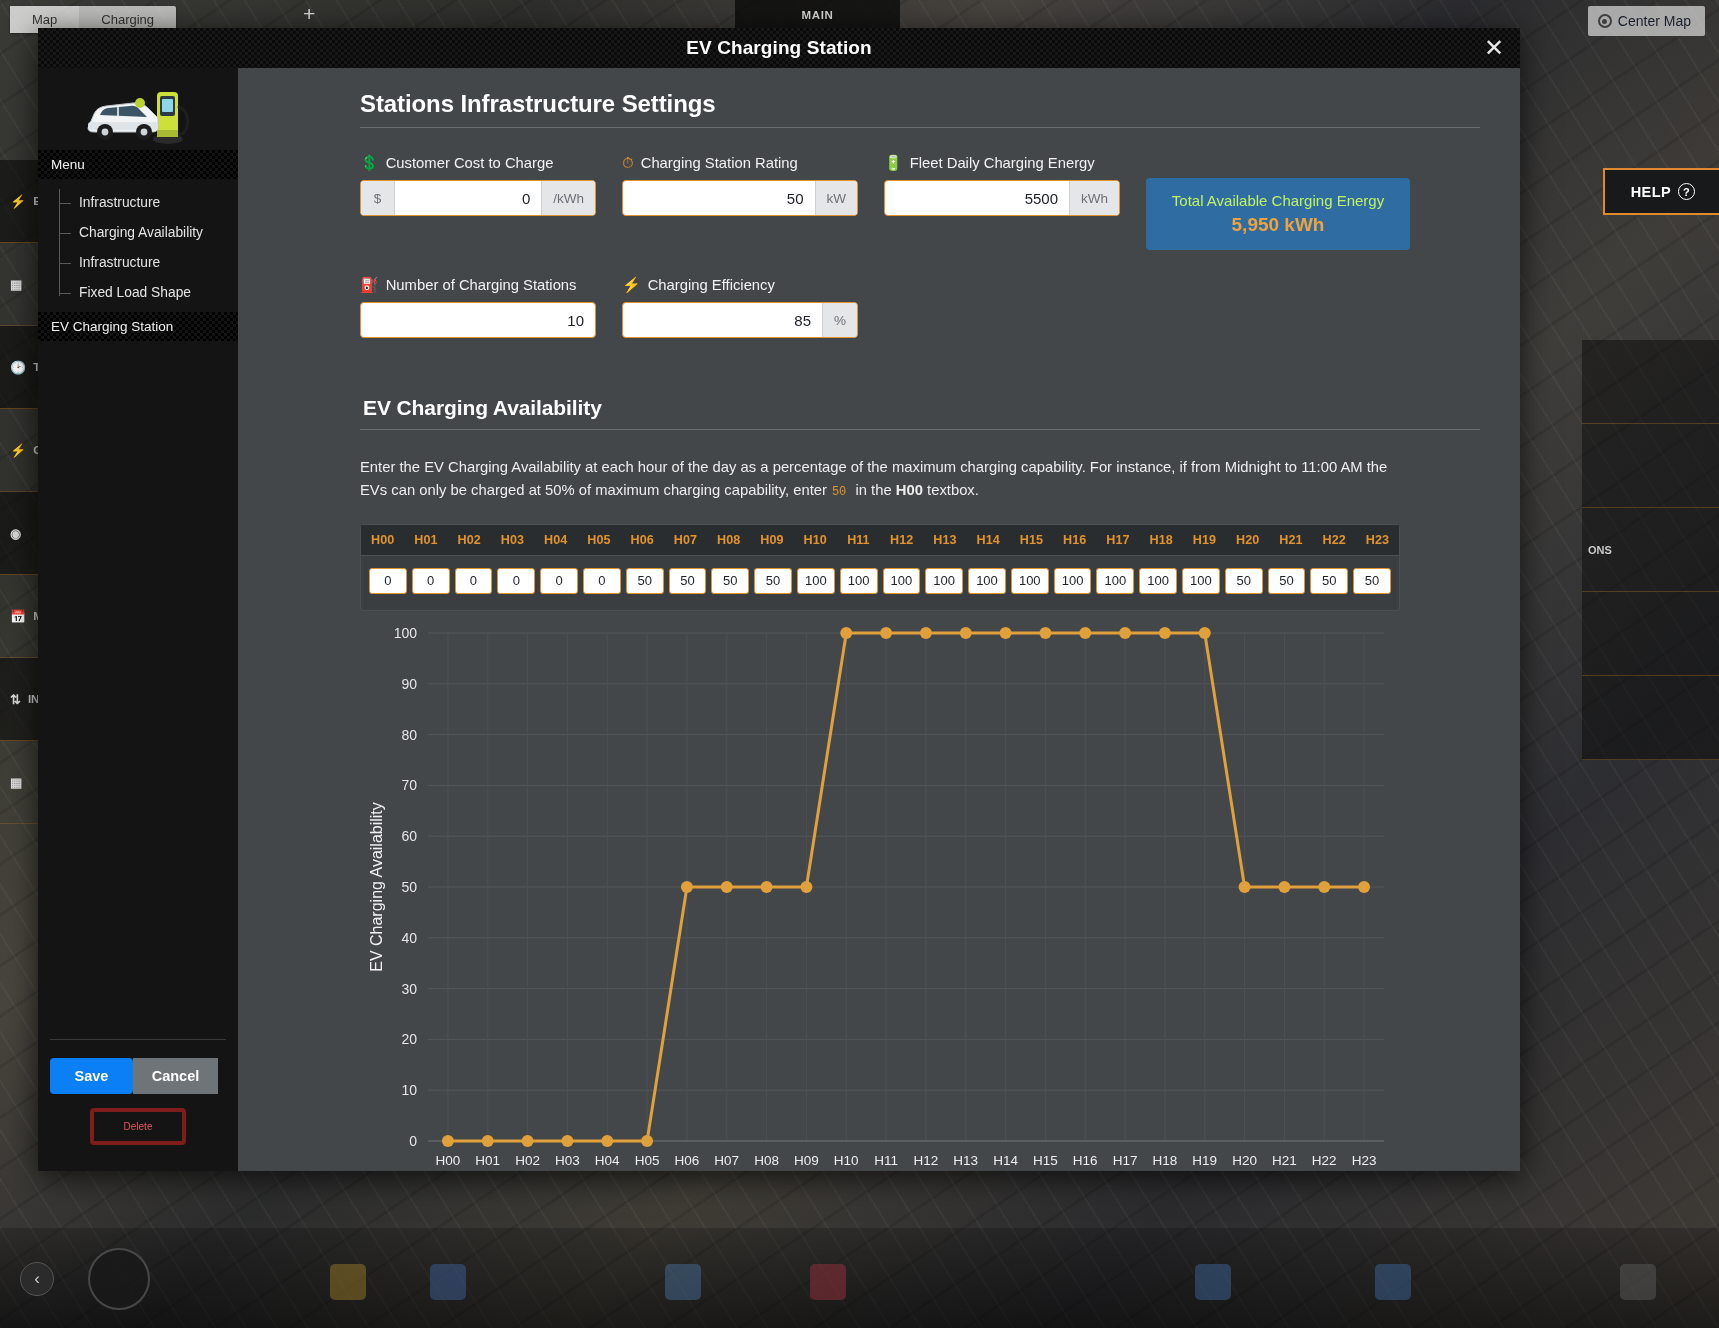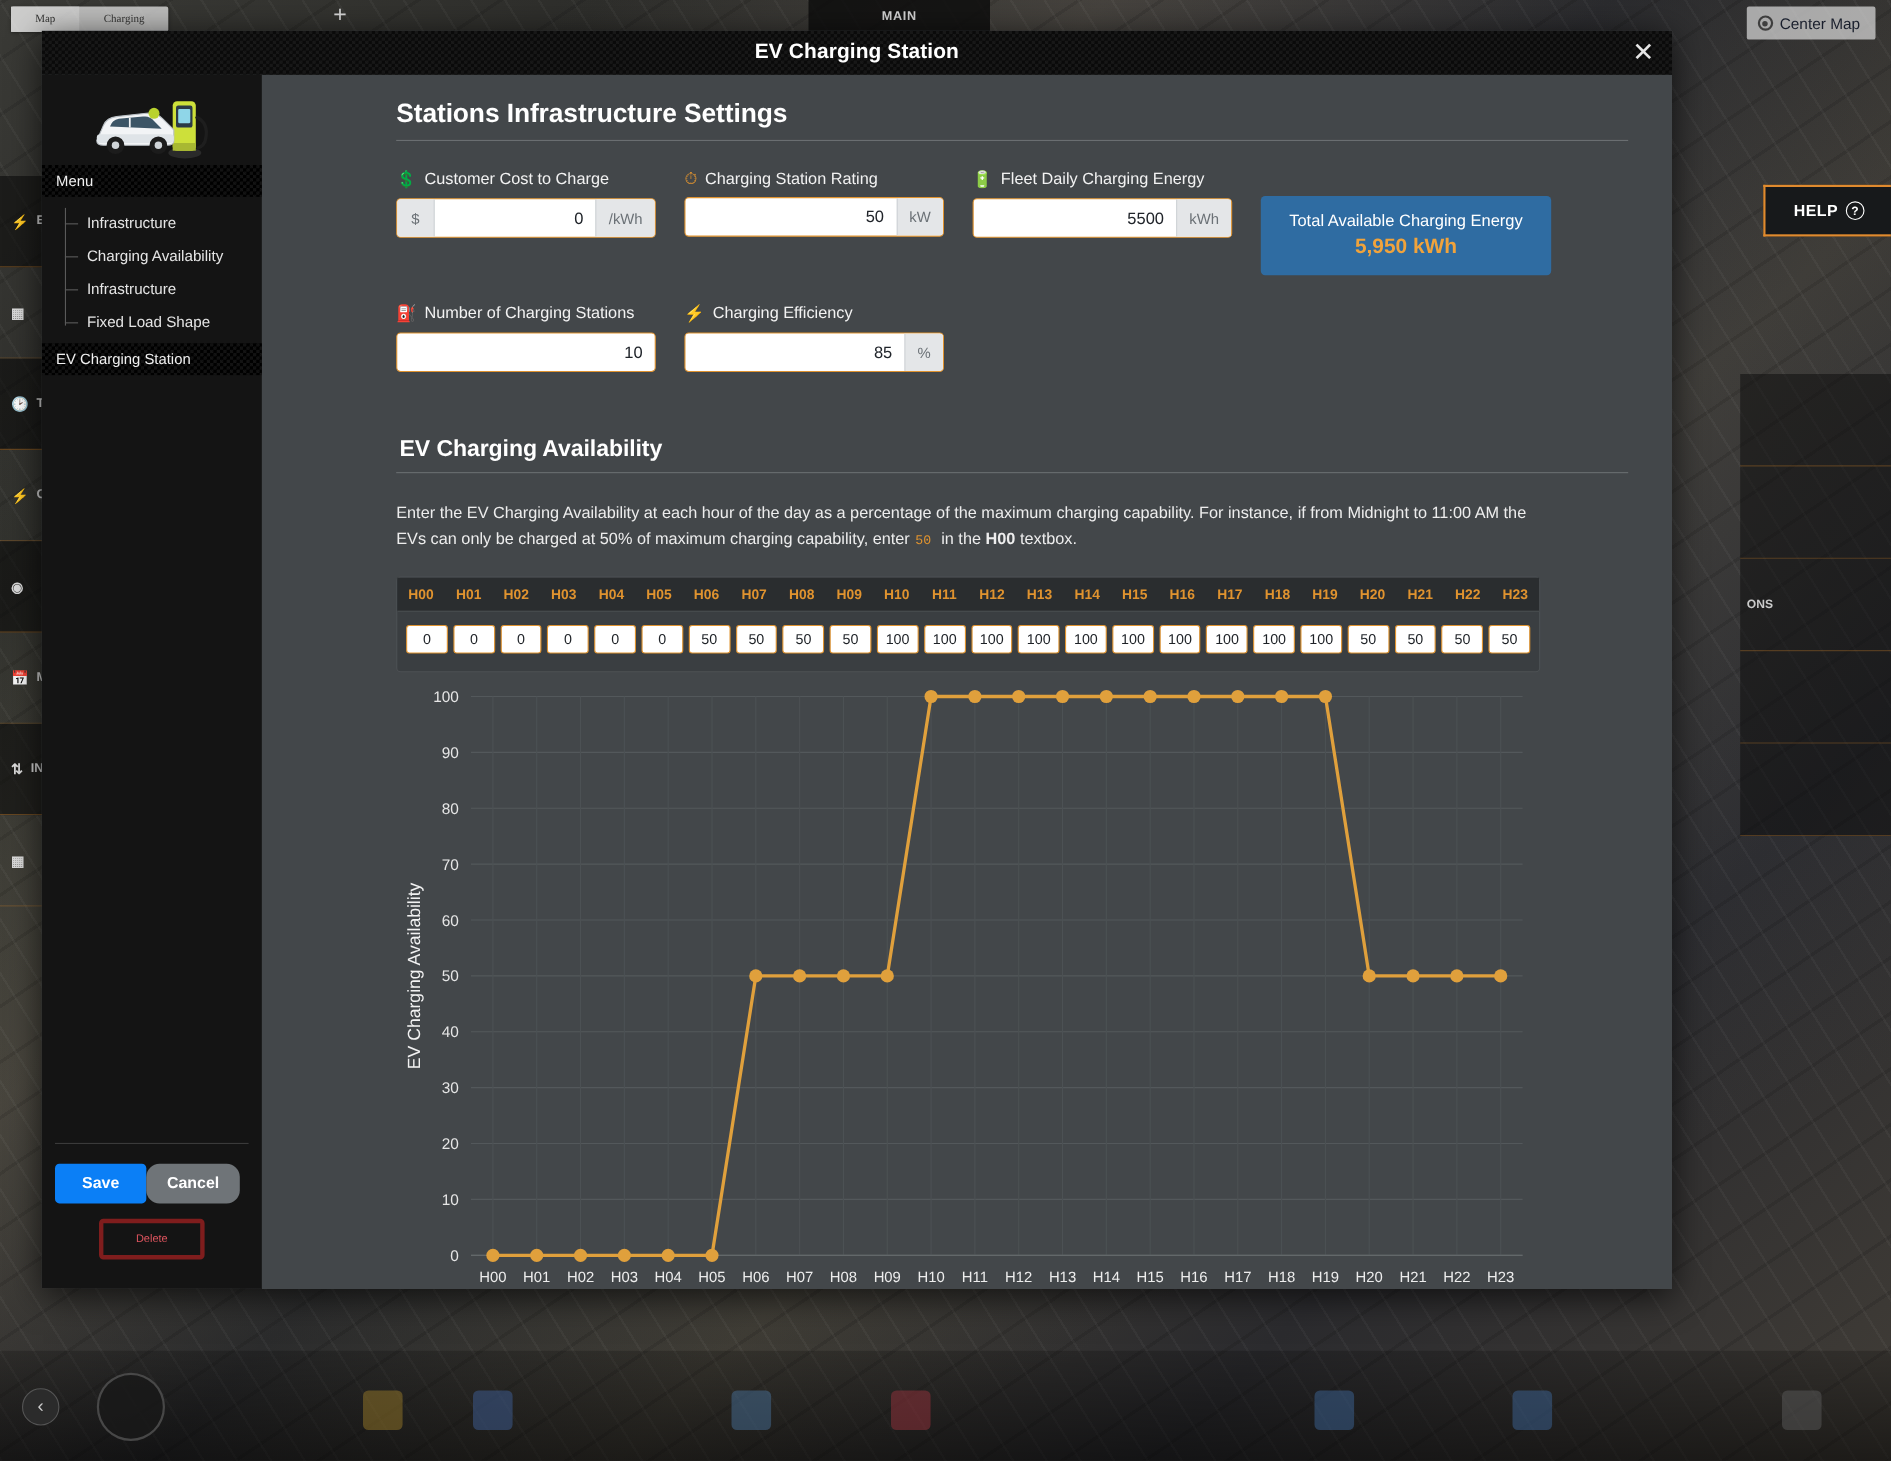--- a/index.html
+++ b/index.html
@@ -23,21 +23,21 @@
       repeating-linear-gradient(-34deg, rgba(0,0,0,.10) 0 3px, transparent 3px 42px),
       radial-gradient(ellipse at 22% 62%, rgba(110,120,90,.16), transparent 48%),
       radial-gradient(ellipse at 72% 30%, rgba(90,100,120,.14), transparent 52%);
   }
   .map-type-toggle {
     position:absolute; left:10px; top:6px; display:flex;
     background:#e9e9e9; border-radius:2px; box-shadow:0 1px 3px rgba(0,0,0,.5);
     opacity:.75; filter: blur(.6px);
   }
   .map-type-toggle > div {
-    padding:6px 22px; font-size:10px; color:#333; font-weight:500;font-family:Liberation Serif, serif;
+    padding:6px 22px; font-size:13px; color:#333; font-weight:500;
   }
   .map-type-toggle > div.active { background:#fff; }
   .center-map-btn {
     position:absolute; right:14px; top:6px;
     background:#d8d8d8; color:#0f172a; font-size:14px; font-weight:500;
     padding:7px 14px 7px 10px; border-radius:2px; opacity:.72;
     display:flex; align-items:center; gap:6px; filter: blur(.5px);
   }
   .center-map-btn .dot-ico {
     width:14px; height:14px; border:2px solid #444; border-radius:50%;
@@ -169,21 +169,21 @@
   }
   .sidebar-footer { margin-top:auto; padding:0 0 26px 0; }
   .sf-divider { height:1px; background:#3a3a3a; margin:0 12px 18px 12px; }
   .sf-btnrow { display:flex; padding:0 12px; }
   .btn-save {
     background:#0b7ff6; color:#fff; border:none; border-radius:4px;
     padding:10px 0; width:83px; font-size:14.5px; font-weight:700; cursor:pointer;
     font-family:"Liberation Sans", sans-serif;
   }
   .btn-cancel {
-    background:#6f7478; color:#fff; border:none; border-radius:12px;
+    background:#6f7478; color:#fff; border:none; border-radius:0;
     padding:10px 18px; width:85px; font-size:14.5px; font-weight:700; cursor:pointer;
     font-family:"Liberation Sans", sans-serif;
   }
   .btn-delete-wrap { display:flex; justify-content:center; margin-top:14px; }
   .btn-delete {
     background:transparent; color:#e0555f; border:4px solid #7f1d1d; border-radius:4px;
     padding:9px 30px; font-size:10px; cursor:pointer;
     font-family:"Liberation Sans", sans-serif;
   }
 
@@ -226,21 +226,21 @@
     text-align:right; padding:0 11px; font-size:15px; color:#20242a;
     font-family:"Liberation Sans", sans-serif;
   }
 
   .total-card {
     width:264px; background:#2f6ca2; border-radius:4px;
     padding:14px 10px; text-align:center; align-self:flex-start;
     display:flex; flex-direction:column; gap:5px; justify-content:center;
     height:72px; margin-top:24px;
   }
-  .total-card .tc-label { color:#ffffff; font-size:15px; }
+  .total-card .tc-label { color:#bef264; font-size:15px; }
   .total-card .tc-value { color:#f0a33c; font-size:19px; font-weight:700; }
 
   .desc {
     color:#ededed; font-size:14.8px; line-height:1.55; margin-bottom:22px; max-width:1040px;
   }
   .desc .hinline {
     color:#e0932f; font-family:"Liberation Mono", monospace; font-size:12px;
     padding:0 5px;
   }
   .desc b { font-weight:700; }

